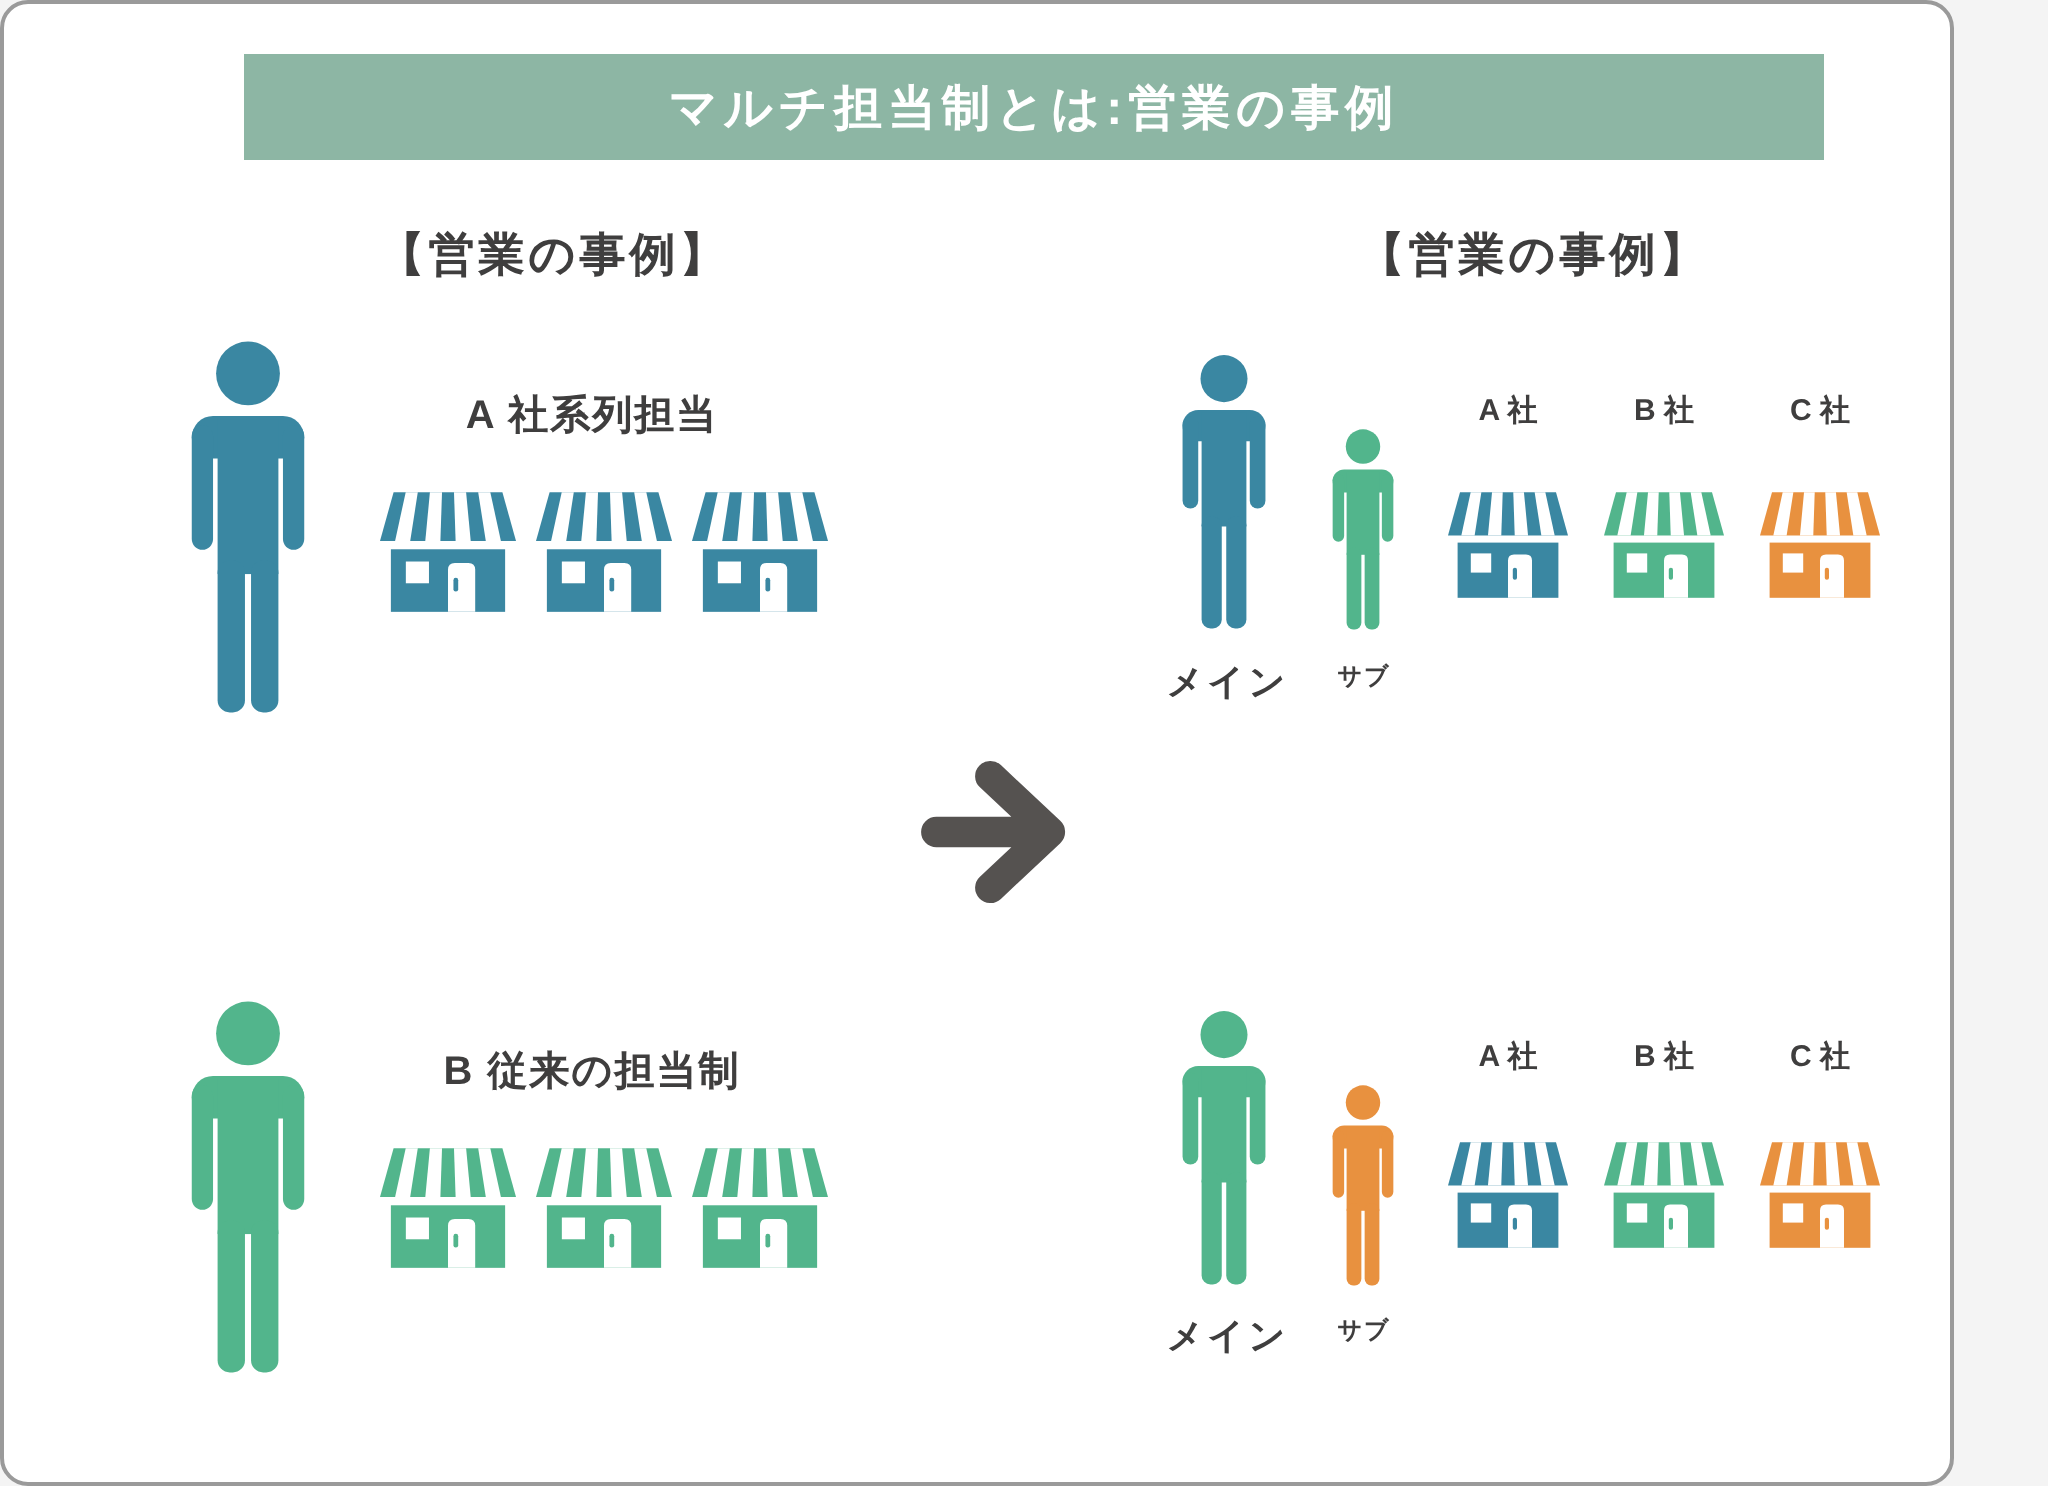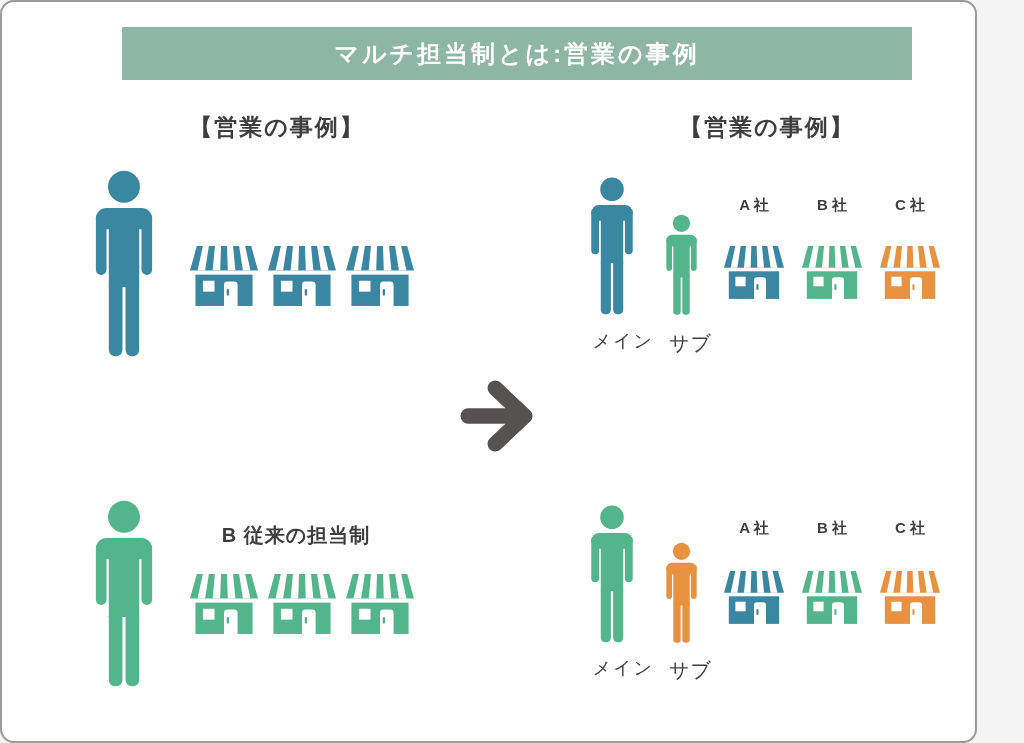--- a/index.html
+++ b/index.html
@@ -22,23 +22,23 @@
   .heading-right{left:640px;}
   .abs{position:absolute;}
   .group-label{
     position:absolute;font-size:20px;font-weight:bold;letter-spacing:1px;
     text-align:center;color:#3f3e3e;white-space:nowrap;
   }
   .store-row{position:absolute;display:flex;gap:10px;}
   .store-lg{width:68px;height:60px;}
   .store-sm{position:absolute;width:60px;height:55px;}
   .company-label{position:absolute;width:60px;text-align:center;font-size:15px;font-weight:bold;color:#3f3e3e;white-space:nowrap;}
-  .role-label{position:absolute;text-align:right;font-weight:normal;color:#3f3e3e;white-space:nowrap;}
+  .role-label{position:absolute;text-align:center;font-weight:bold;color:#3f3e3e;white-space:nowrap;}
   .role-main{font-size:18px;letter-spacing:2px;}
-  .role-sub{font-size:20px;letter-spacing:1px;}
+  .role-sub{font-size:12px;letter-spacing:1px;}
 </style>
 </head>
 <body>
 
 <div class="canvas">
 
   <svg class="defs" aria-hidden="true">
     <defs>
       <symbol id="person-symbol" viewBox="0 0 100 250">
         <circle cx="50" cy="22" r="21"></circle>
@@ -66,20 +66,21 @@
   <div class="banner">
     <span class="banner-title">マルチ担当制とは:営業の事例</span>
   </div>
 
   <div class="heading heading-left">【営業の事例】</div>
   <div class="heading heading-right">【営業の事例】</div>
 
   <svg class="abs" style="left:84px;top:168px;width:76px;height:190px">
     <use href="#person-symbol" width="100%" height="100%" fill="#3a87a2"></use>
   </svg>
+  <div class="group-label" style="left:184px;top:192px;width:220px">A 社系列担当</div>
   <div class="store-row" style="left:188px;top:244px">
     <svg class="store-lg">
         <use href="#store-symbol" width="100%" height="100%" fill="#3a87a2"></use>
       </svg>
     <svg class="store-lg">
         <use href="#store-symbol" width="100%" height="100%" fill="#3a87a2"></use>
       </svg>
     <svg class="store-lg">
         <use href="#store-symbol" width="100%" height="100%" fill="#3a87a2"></use>
       </svg>

